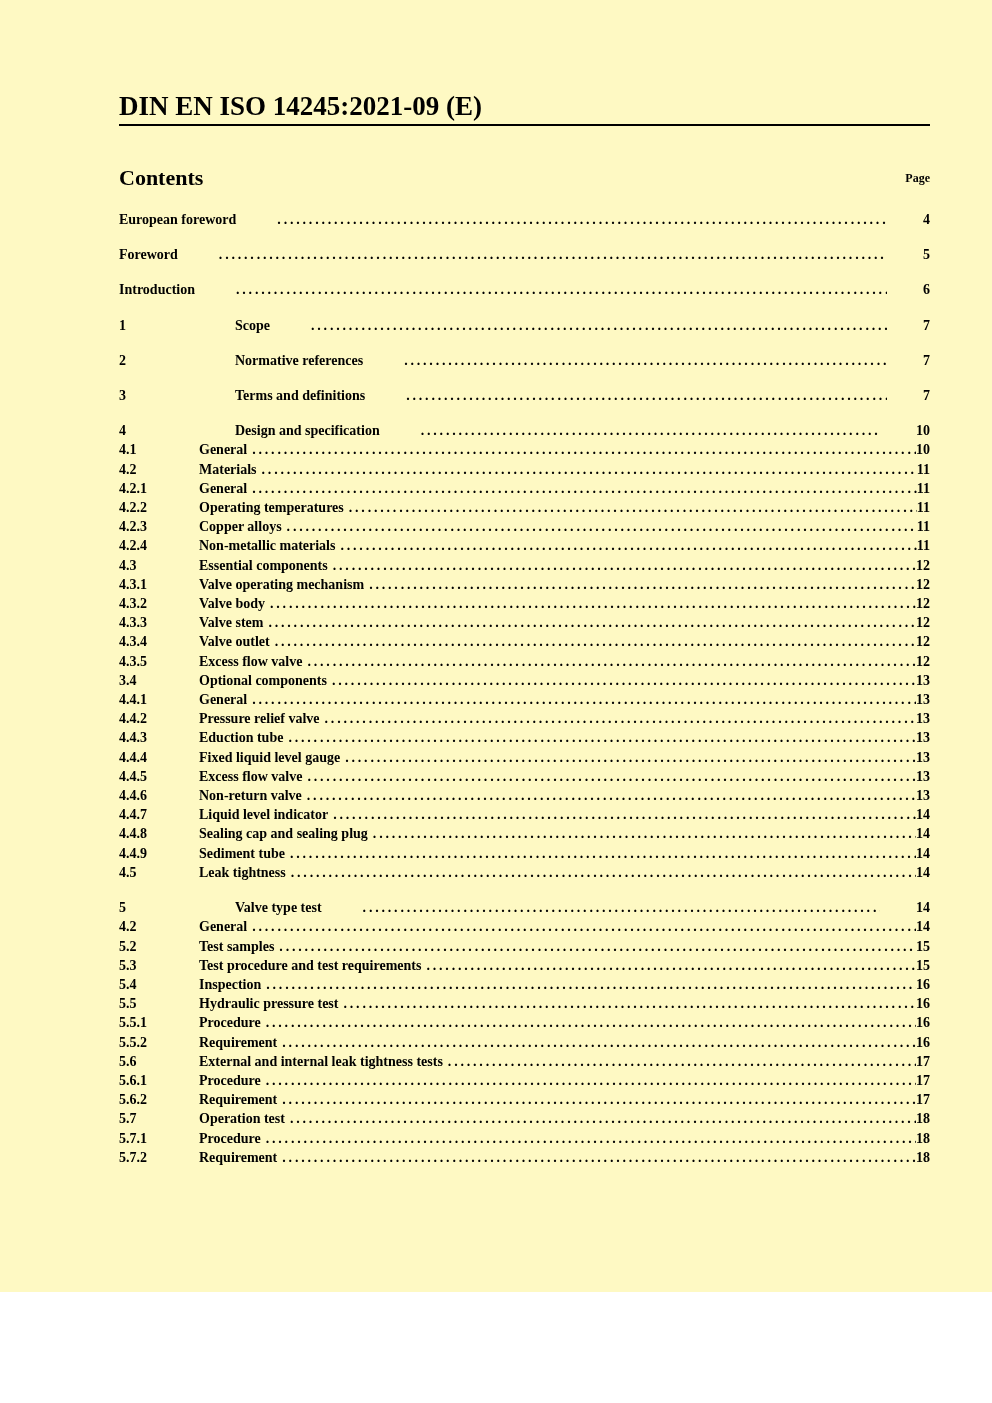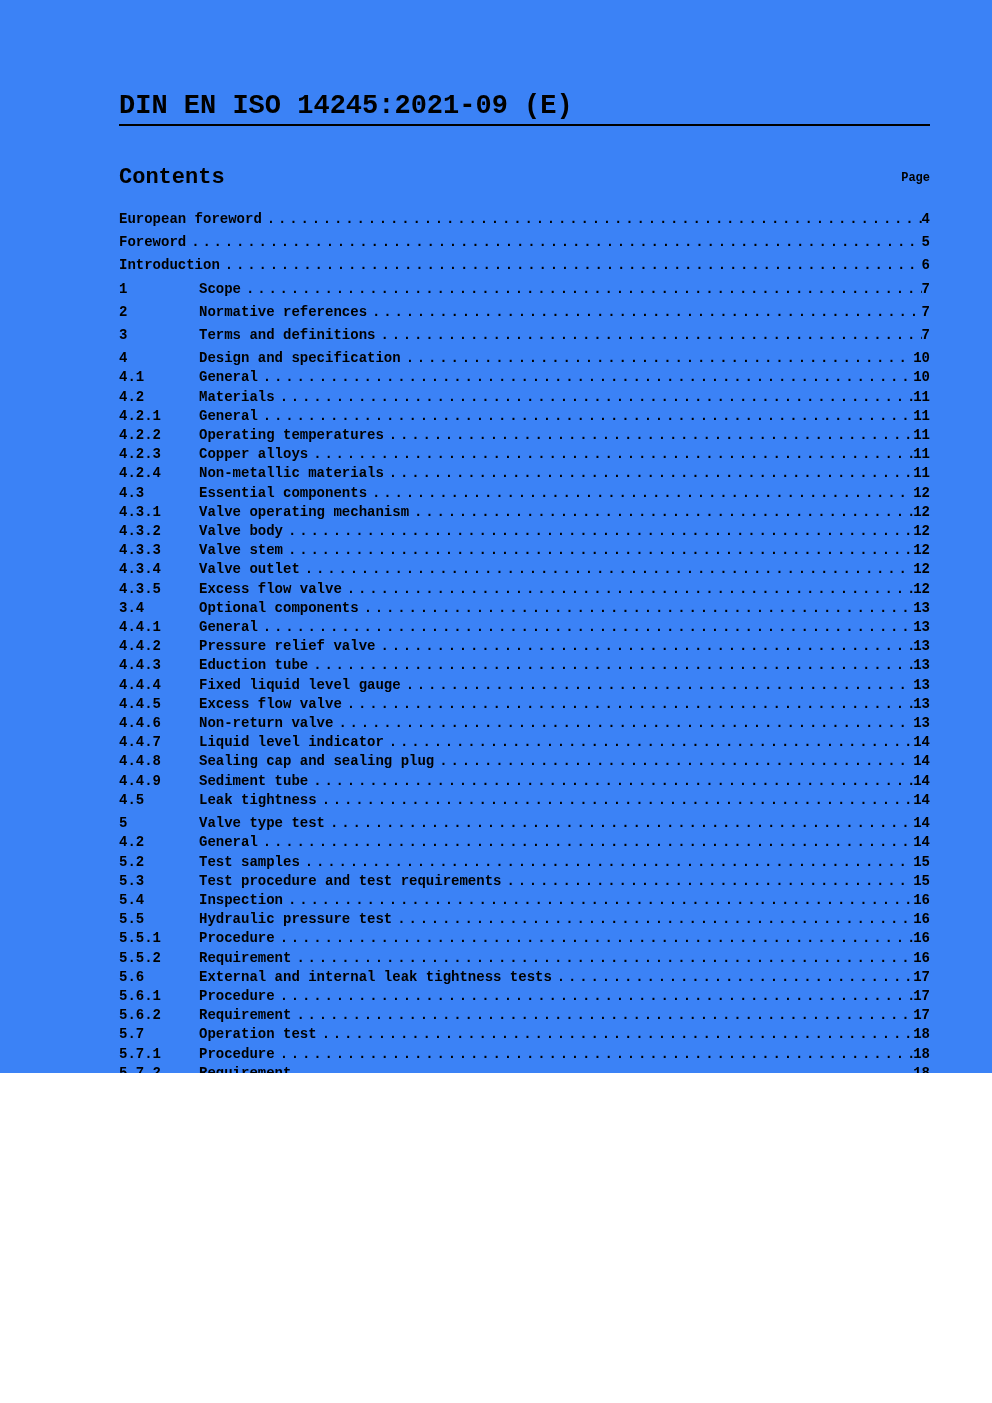--- a/index.html
+++ b/index.html
@@ -1,23 +1,23 @@
 <!DOCTYPE html>
 <html><head>
 <meta charset="utf-8">
 <style>
   * { margin: 0; padding: 0; box-sizing: border-box; }
   html, body { background: #ffffff; }
   .page {
     position: relative;
     width: 992px;
-    height: 1073px;
-    background: #3b82f6;
+    height: 1292px;
+    background: #fef9c3;
     color: #000000;
-    font-family: Liberation Mono, monospace;
+    font-family: Liberation Serif, serif;
     font-weight: bold;
     overflow: hidden;
   }
   .content {
     position: absolute;
     left: 119px;
     top: 0;
     width: 811px;
   }
   .doc-id {
@@ -47,21 +47,21 @@
   .contents-heading { font-size: 22px; line-height: 24px; }
   .page-col-label { font-size: 12px; }
   .toc { margin-top: 20px; }
   .toc-row {
     display: flex;
     align-items: baseline;
     font-size: 14px;
     line-height: 19.2px;
     white-space: nowrap;
   }
-  .toc-row.spaced { margin-top: 4px; }
+  .toc-row.spaced { margin-top: 16px; gap: 36px; }
   .toc-num { flex: 0 0 80px; }
   .toc-title { padding-right: 5px; }
   .toc-leader {
     flex: 1 1 auto;
     overflow: hidden;
     min-width: 0;
   }
   .toc-leader::after {
     content: "...................................................................................................................................................................................................................................................................";
     letter-spacing: 2.8px;

